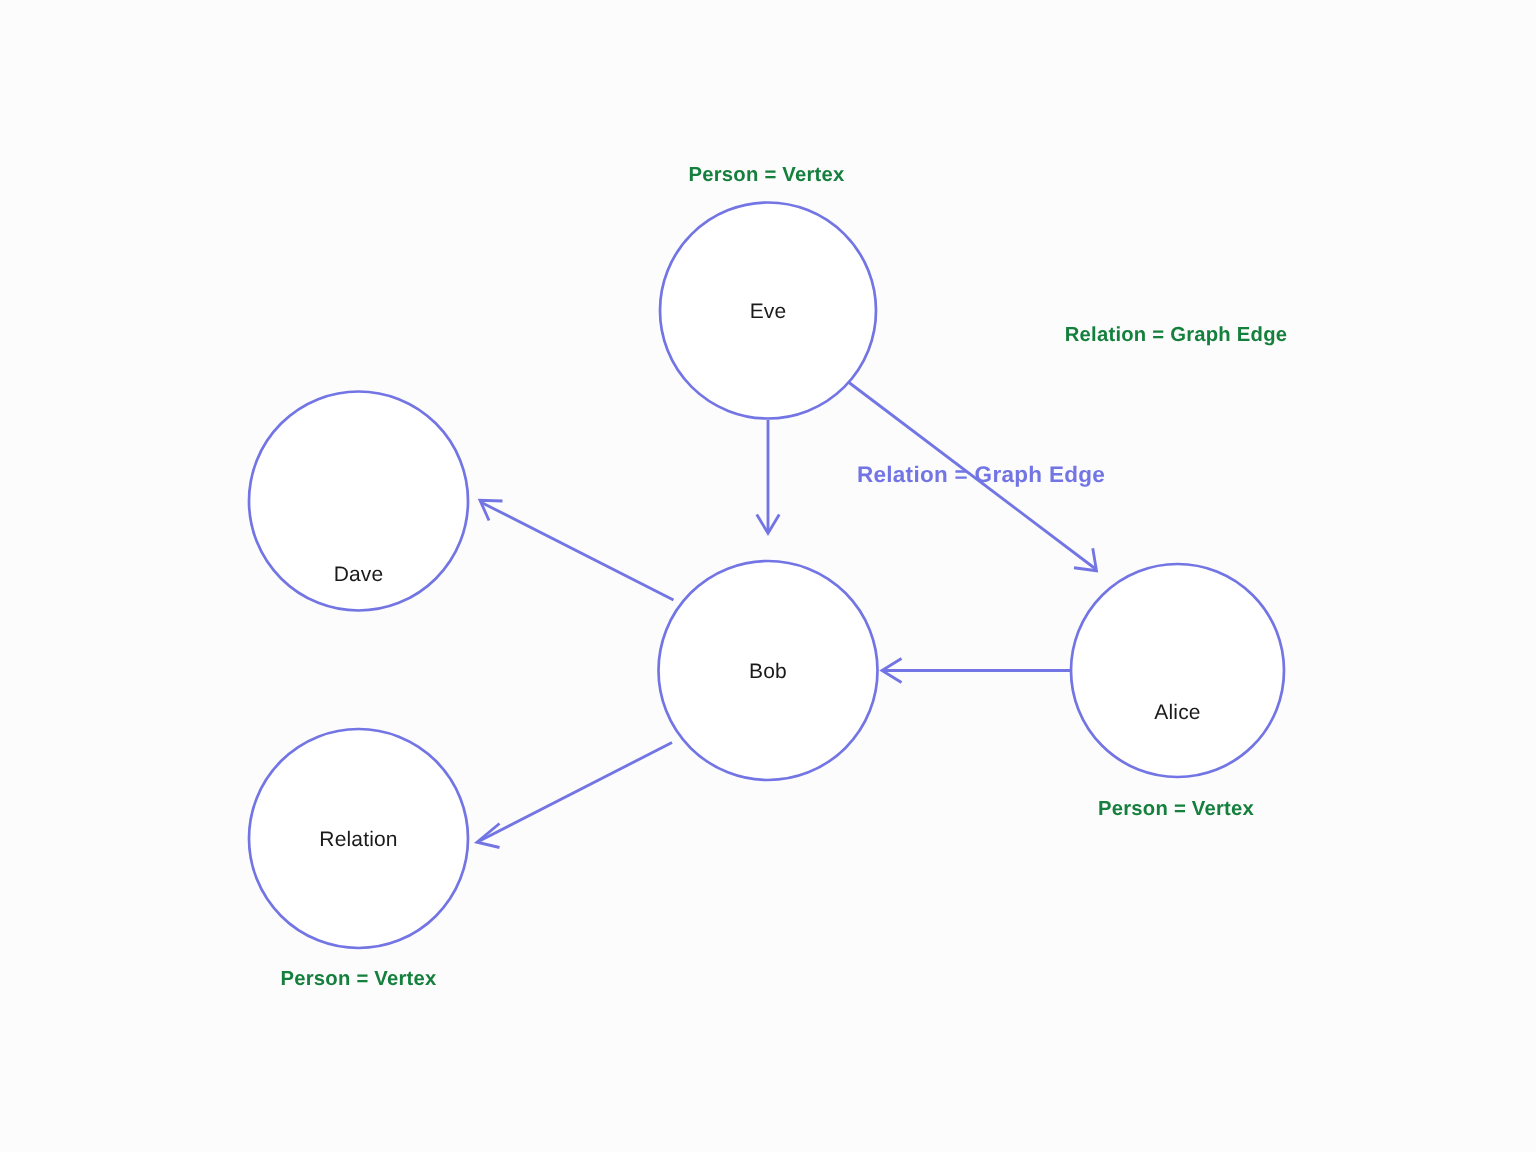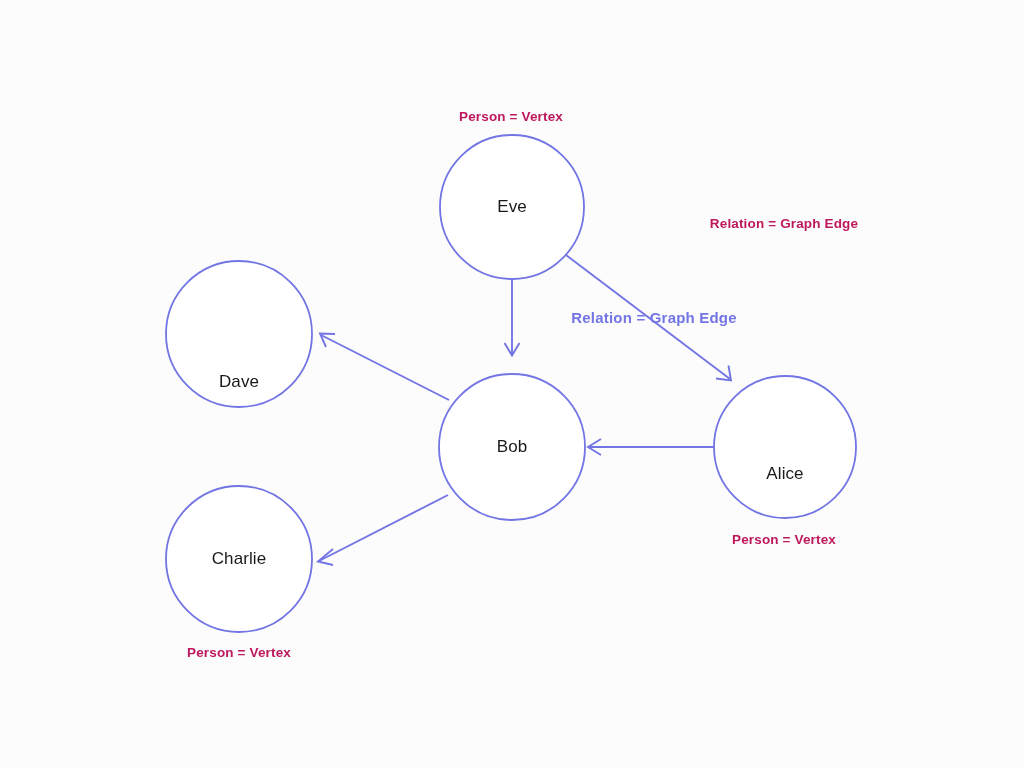--- a/index.html
+++ b/index.html
@@ -39,32 +39,32 @@
   }
   .edge-head {
     stroke: #7275e3;
     stroke-width: 1.9;
     fill: none;
     stroke-linecap: butt;
     stroke-linejoin: miter;
   }
   .node-label {
     position: absolute;
-    font-size: 17px;
+    font-size: 14px;
     font-weight: 400;
     color: #1a1a1a;
     letter-spacing: 0.1px;
     white-space: nowrap;
     transform: translate(-50%, -50%);
   }
   .annot {
     position: absolute;
     font-size: 13.5px;
     font-weight: 700;
-    color: #be185d;
+    color: #15803d;
     letter-spacing: 0.15px;
     white-space: nowrap;
     transform: translate(-50%, -50%);
   }
   .annot-edge-purple {
     position: absolute;
     font-size: 15px;
     font-weight: 700;
     color: #7275e3;
     letter-spacing: 0.2px;
@@ -112,21 +112,21 @@
   </svg>
 
   <div class="node-label" style="left:512px; top:207px;">Eve</div>
 
   <div class="node-label" style="left:512px; top:447px;">Bob</div>
 
   <div class="node-label" style="left:785px; top:474px;">Alice</div>
 
   <div class="node-label" style="left:239px; top:334px;margin-top:48px;">Dave</div>
 
-  <div class="node-label" style="left:239px; top:559px;">Charlie</div>
+  <div class="node-label" style="left:239px; top:559px;">Relation</div>
 
   <div class="annot" style="left:511px; top:116px;">Person = Vertex</div>
 
   <div class="annot" style="left:784px; top:223px;">Relation = Graph Edge</div>
 
   <div class="annot-edge-purple" style="left:654px; top:317px;">Relation = Graph Edge</div>
 
   <div class="annot" style="left:784px; top:539px;">Person = Vertex</div>
 
   <div class="annot" style="left:239px; top:652px;">Person = Vertex</div>

